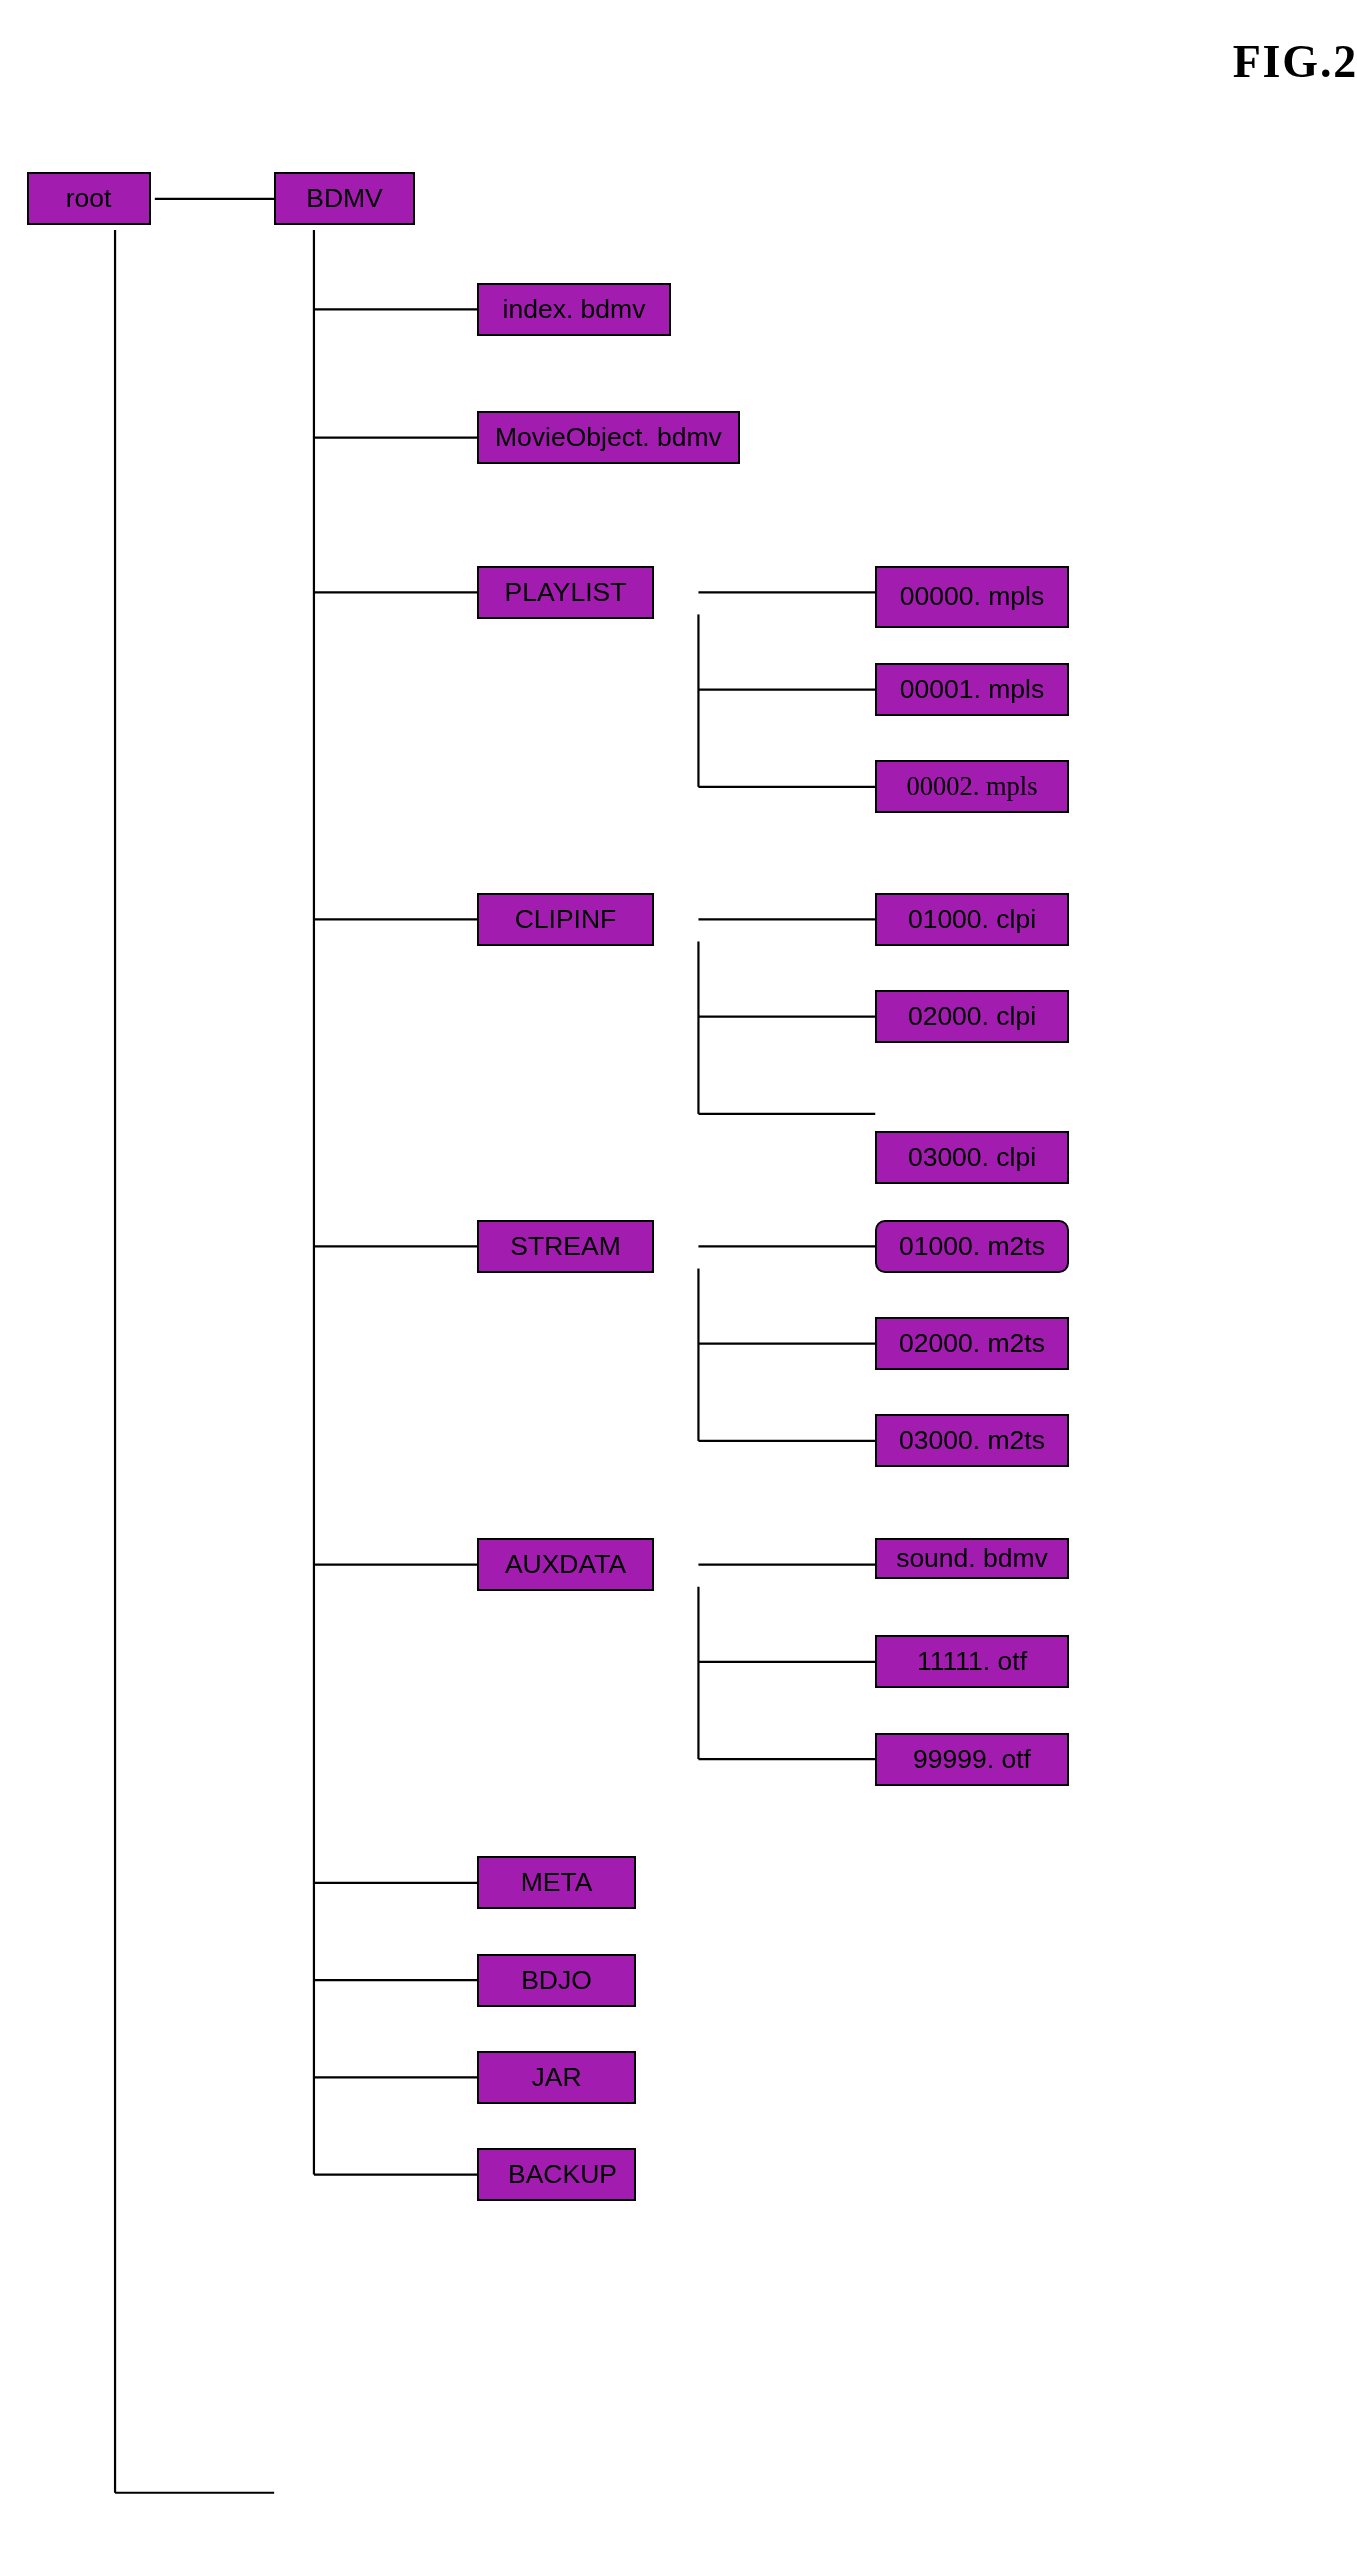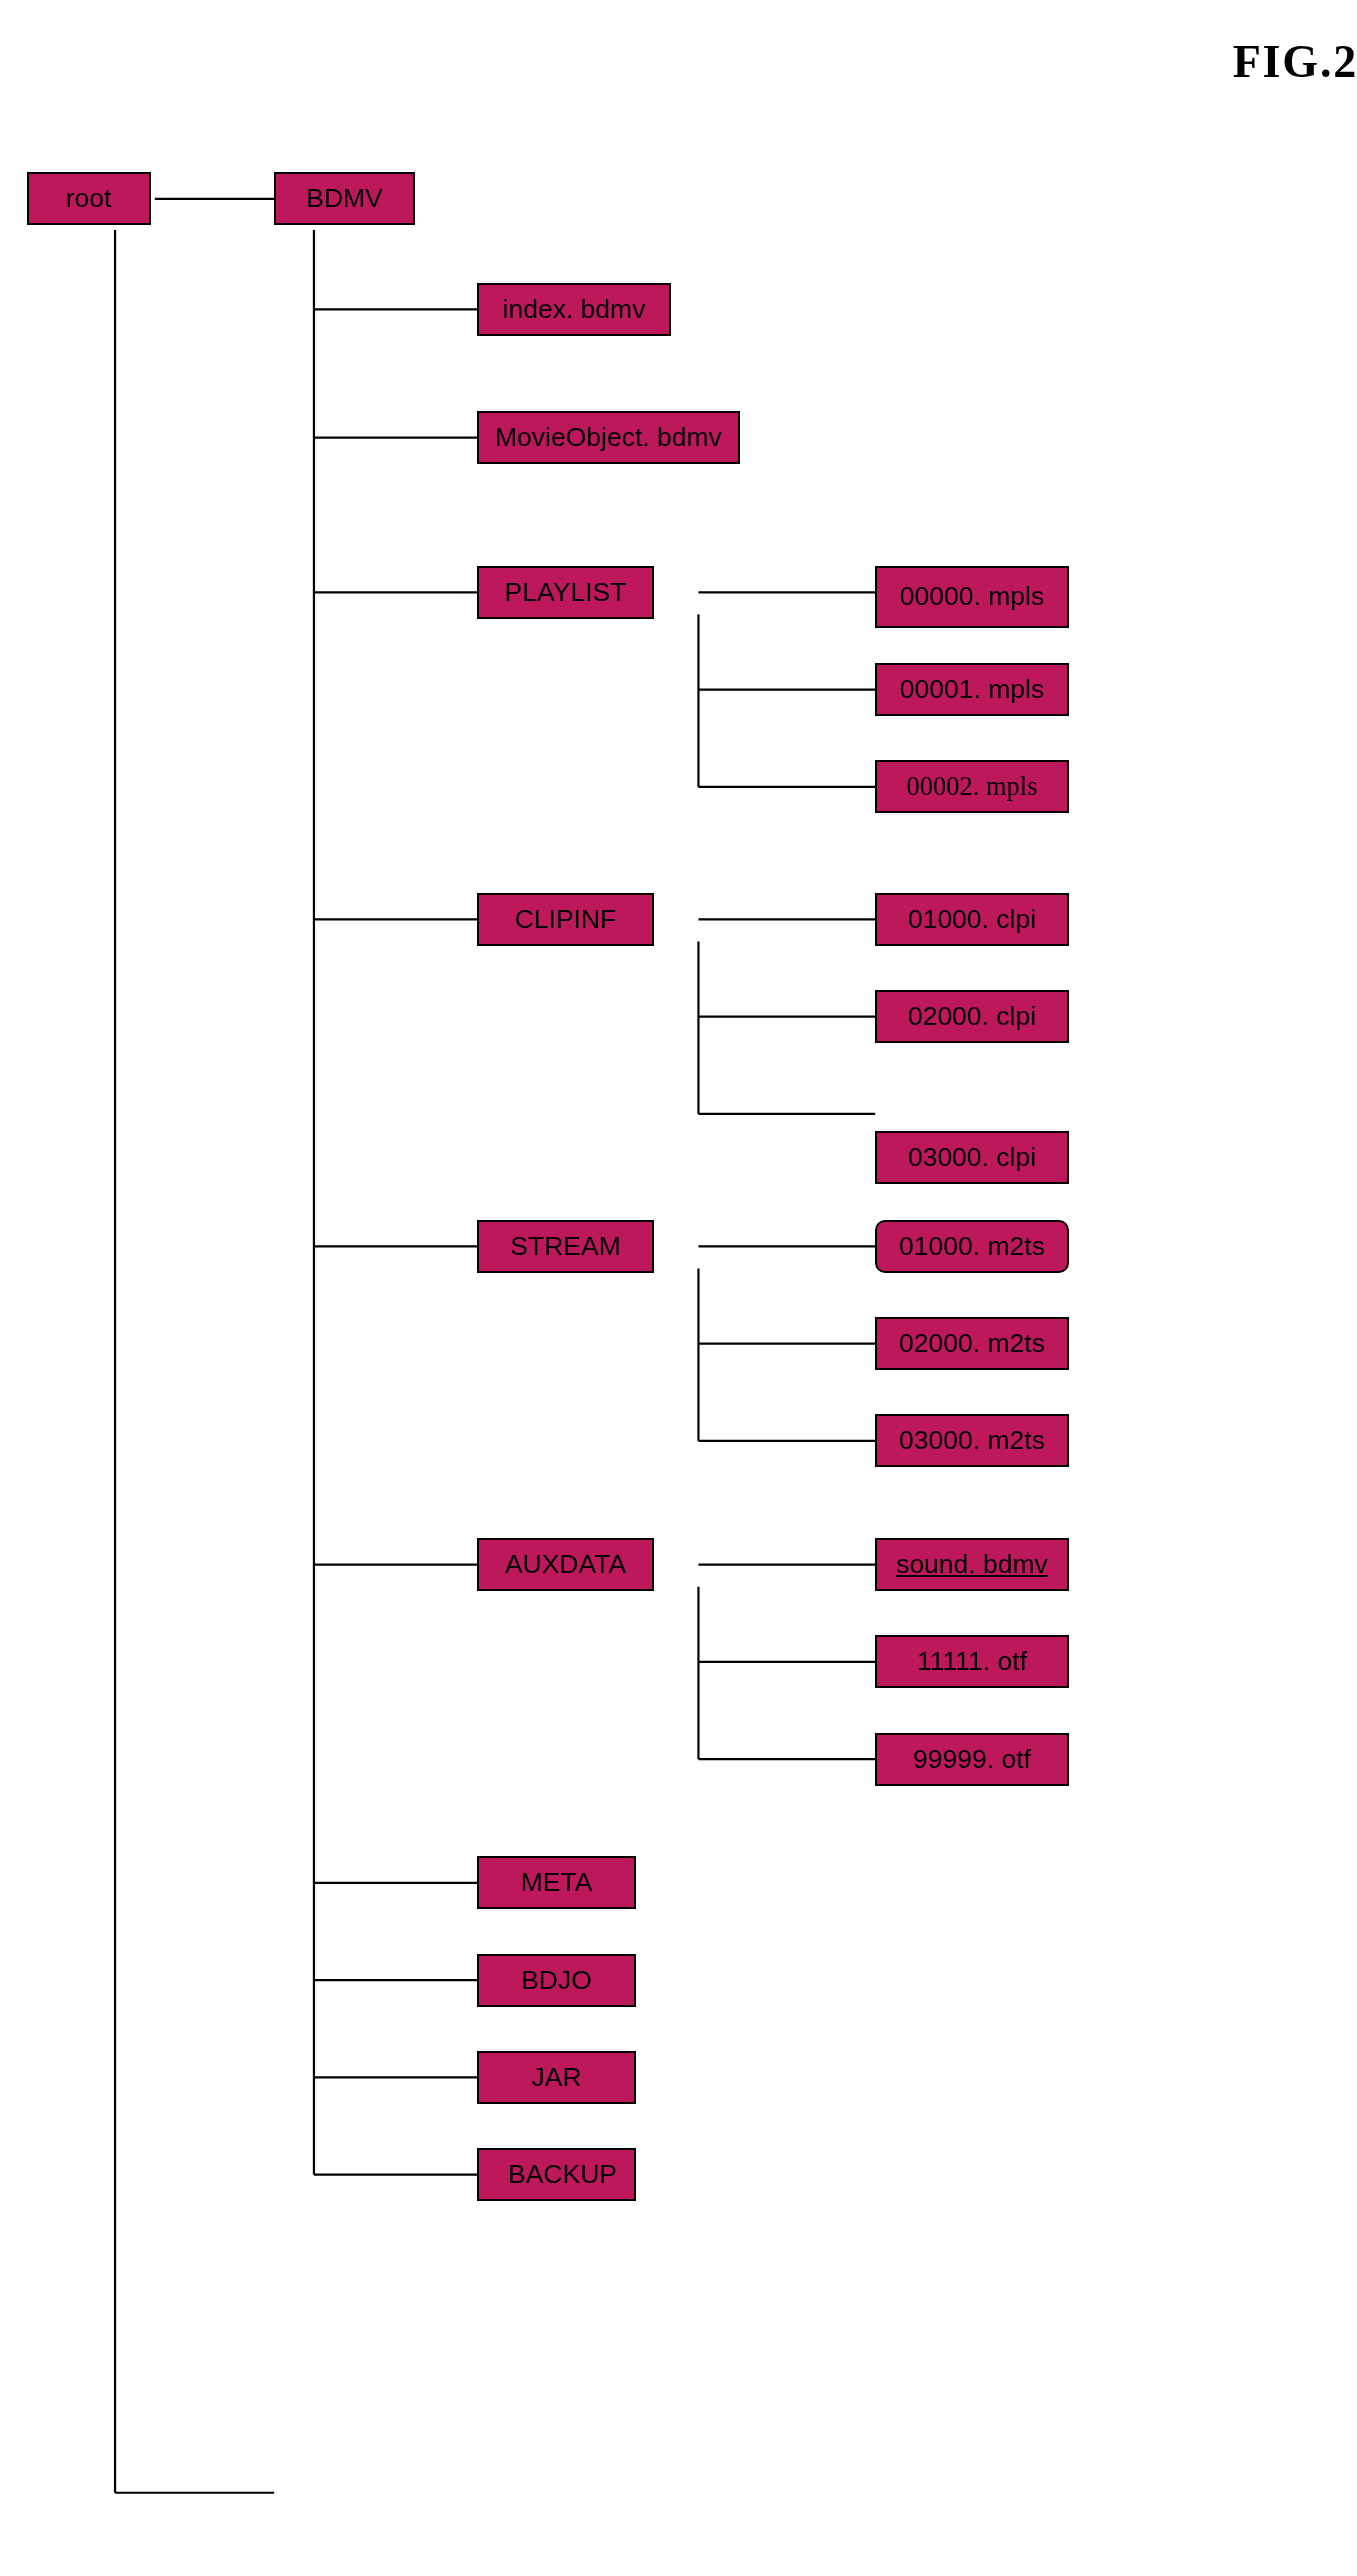--- a/index.html
+++ b/index.html
@@ -23,21 +23,21 @@
 
     .diagram-container {
       position: relative;
       width: 1358px;
       height: 2475px;
     }
 
     .node {
       position: absolute;
       border: 2.7px solid #000;
-      background: #be185d;
+      background: #a21caf;
       display: flex;
       align-items: center;
       justify-content: center;
       font-size: 26.5px;
       font-family: Arial, Helvetica, sans-serif;
       white-space: nowrap;
       padding: 7px 16px;
     }
 
     
@@ -153,21 +153,21 @@
   <div class="node" style="left:477px; top:1105px; min-width:177px; height:53px;">STREAM</div>
 
   <div class="node" style="left:875px; top:1105px; min-width:194px; height:53px;border-radius:10px;">01000. m2ts</div>
 
   <div class="node" style="left:875px; top:1202px; min-width:194px; height:53px;">02000. m2ts</div>
 
   <div class="node" style="left:875px; top:1299px; min-width:194px; height:53px;">03000. m2ts</div>
 
   <div class="node" style="left:477px; top:1423px; min-width:177px; height:53px;">AUXDATA</div>
 
-  <div class="node" style="left:875px; top:1423px; min-width:194px; height:53px;text-decoration:underline;">sound. bdmv</div>
+  <div class="node" style="left:875px; top:1423px; min-width:194px; height:41px;">sound. bdmv</div>
 
   <div class="node" style="left:875px; top:1520px; min-width:194px; height:53px;">11111. otf</div>
 
   <div class="node" style="left:875px; top:1618px; min-width:194px; height:53px;">99999. otf</div>
 
   <div class="node" style="left:477px; top:1741px; min-width:159px; height:53px;">META</div>
 
   <div class="node" style="left:477px; top:1839px; min-width:159px; height:53px;">BDJO</div>
 
   <div class="node" style="left:477px; top:1936px; min-width:159px; height:53px;">JAR</div>

